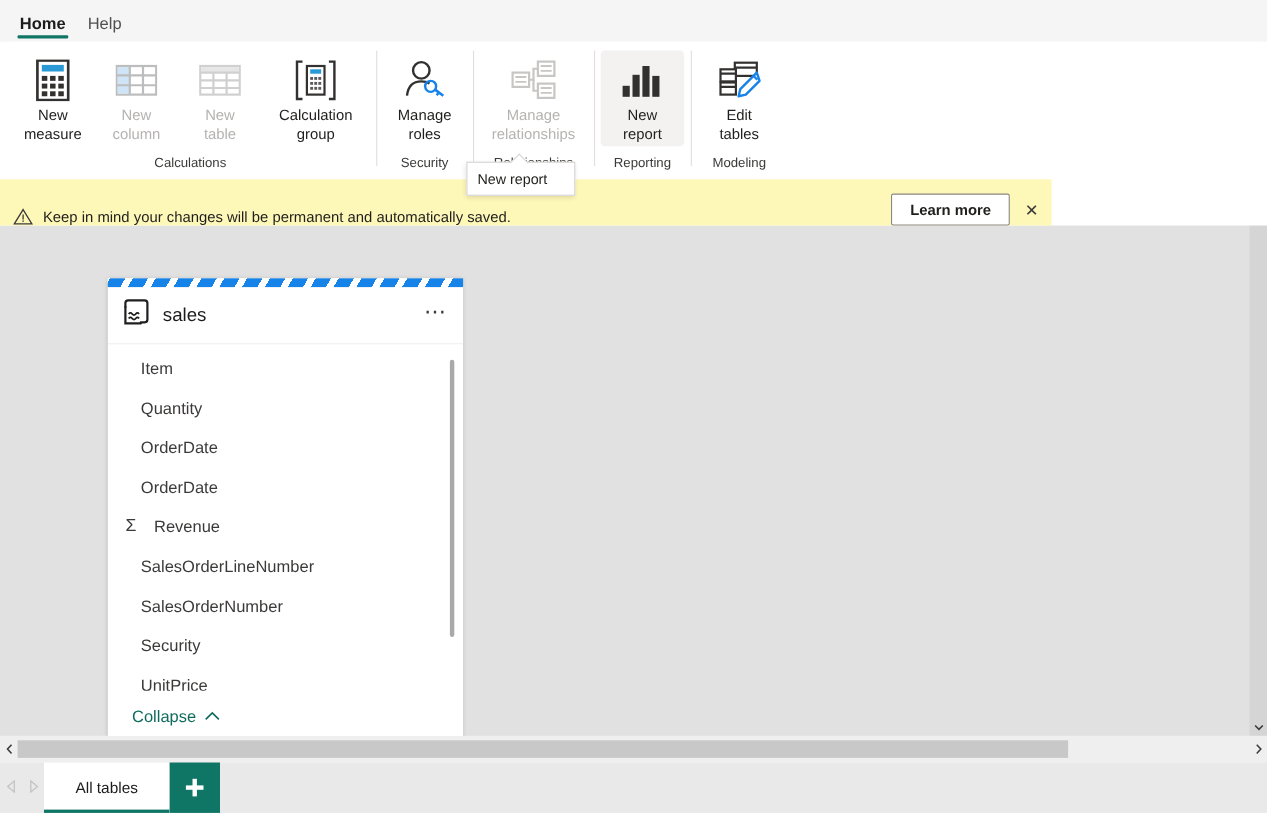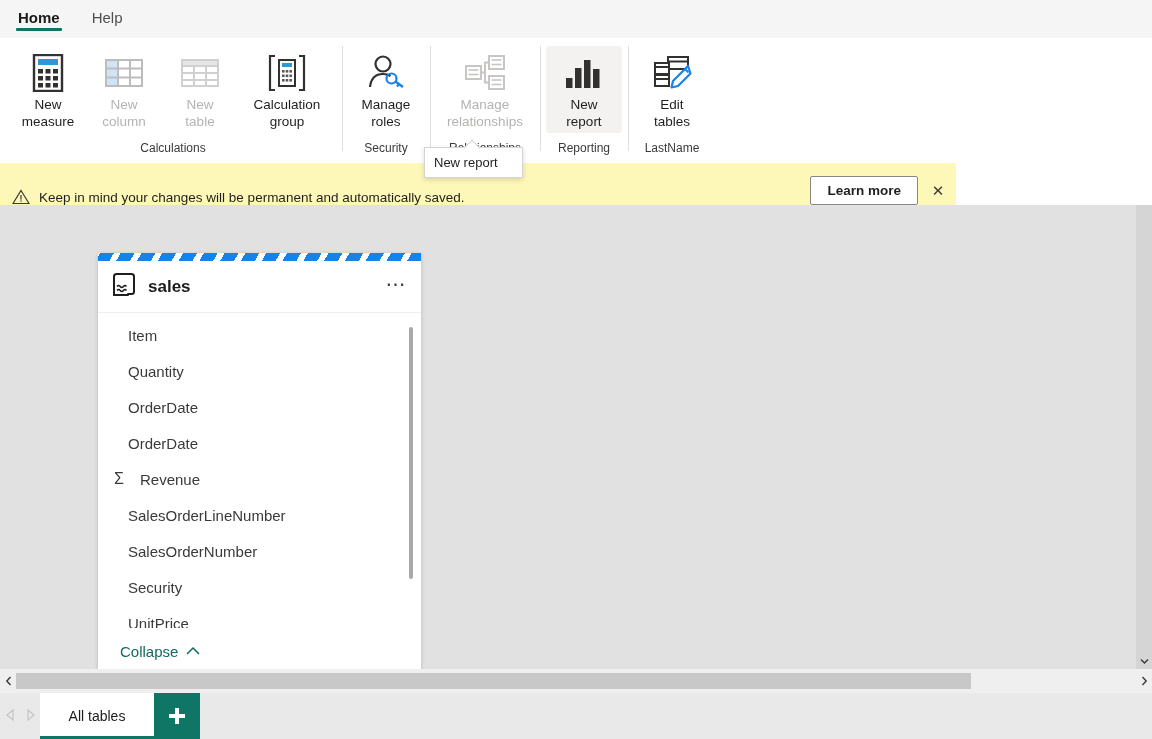--- a/index.html
+++ b/index.html
@@ -10,25 +10,24 @@
     font-family: "Liberation Sans", sans-serif;
     background: #ffffff;
     color: #201f1e;
   }
   #app { position: relative; width: 1152px; height: 739px; }
 
   
   .ribbon-tabs {
     height: 38px;
     display: flex;
-    align-items: center;
+    align-items: flex-end;
     padding-left: 8px;
     background: #f5f5f5;
     border-bottom: 0;
-    gap: 12px;
   }
   .ribbon-tab {
     font-size: 15px;
     padding: 4px 10px 8px 10px;
     color: #4f4f4f;
     position: relative;
     cursor: pointer;
   }
   .ribbon-tab.active { color: #1b1b1b; font-weight: 700; }
   .ribbon-tab.active::after {
@@ -178,21 +177,21 @@
   }
   .card-head {
     height: 52px;
     display: flex;
     align-items: center;
     padding: 0 14px 0 12px;
     border-bottom: 1px solid #efefef;
   }
   .card-head .tname {
     font-size: 17px;
-    font-weight: 700;
+    font-weight: 400;
     color: #1b1b1b;
     margin-left: 10px;
   }
   .card-head .sp { flex: 1; }
   .ellipsis {
     font-size: 20px;
     letter-spacing: 1.5px;
     color: #3b3a39;
     cursor: pointer;
     line-height: 10px;
@@ -500,21 +499,21 @@
                 <rect x="3" y="20" width="14" height="11" fill="#fff" stroke="#323130" stroke-width="2"></rect>
                 <line x1="3" y1="24" x2="17" y2="24" stroke="#323130" stroke-width="2"></line>
                 <path d="M36,11 L21,26 L19.5,32.5 L26,31 L38.5,18.5 Z" fill="#fff" stroke="#1683e8" stroke-width="2.2" stroke-linejoin="round"></path>
                 <path d="M33,14 L36.5,17.5" stroke="#1683e8" stroke-width="2"></path>
               </svg>
             </span>
             <span class="lbl">Edit
 tables</span>
           </div>
         </div>
-        <div class="group-label">LastName</div>
+        <div class="group-label">Modeling</div>
       </div>
 
     </div>
   </div>
 
   <div class="tooltip">
     <span>New report</span>
   </div>
 
   <div class="notice">

